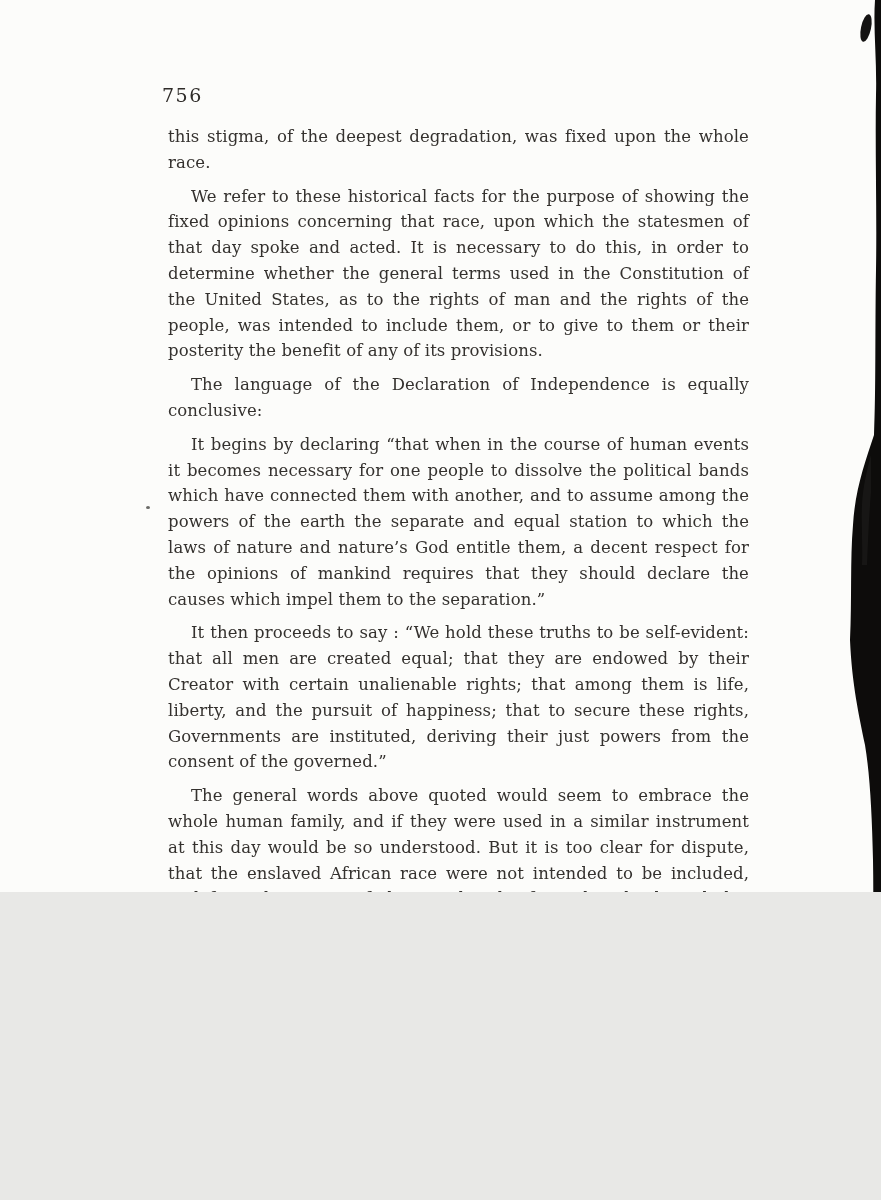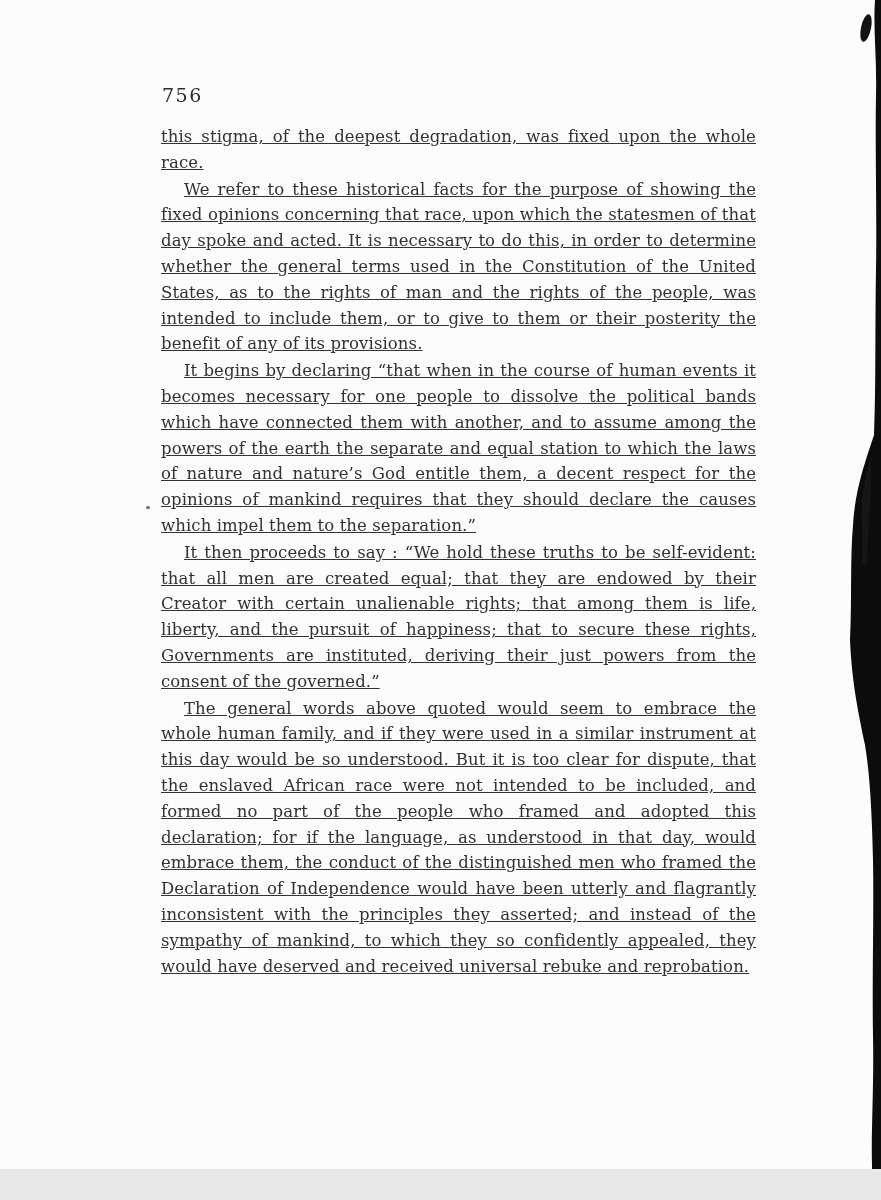--- a/index.html
+++ b/index.html
@@ -3,21 +3,21 @@
 <meta charset="utf-8">
 <style>
   html, body {
     margin: 0;
     padding: 0;
     background: #e8e8e6;
   }
   .page {
     position: relative;
     width: 881px;
-    height: 1169px;
+    height: 892px;
     margin: 0 auto;
     background: #fcfcfa;
     overflow: hidden;
     font-family: "DejaVu Serif", "Liberation Serif", serif;
     color: #34312e;
   }
   .content {
     position: absolute;
     left: 160px;
     top: 84px;
@@ -49,24 +49,23 @@
     white-space: nowrap;
   }
   .body-text {
     margin-top: 16px;
     font-size: 16.5px;
     line-height: 25.8px;
     text-align: justify;
     letter-spacing: 0.1px;
   }
   .body-text p {
-    margin: 1px;
+    margin: 8px;
     padding: 0;
     text-indent: 23px;
-    text-decoration: underline;
   }
   .body-text p.noindent {
     text-indent: 0;
   }
   .edge-artifact {
     position: absolute;
     top: 0;
     right: 0;
     width: 40px;
     height: 1200px;
@@ -100,20 +99,21 @@
 
   <div class="content">
 
     <div class="page-header">
       <span class="page-num">756</span>
     </div>
 
     <div class="body-text">
       <p class="noindent">this stigma, of the deepest degradation, was fixed upon the whole race.</p>
       <p>We refer to these historical facts for the purpose of showing the fixed opinions concerning that race, upon which the statesmen of that day spoke and acted.  It is necessary to do this, in order to determine whether the general terms used in the Constitution of the United States, as to the rights of man and the rights of the people, was intended to include them, or to give to them or their posterity the benefit of any of its provisions.</p>
+      <p>The language of the Declaration of Independence is equally conclusive:</p>
       <p>It begins by declaring “that when in the course of human events it becomes necessary for one people to dissolve the political bands which have connected them with another, and to assume among the powers of the earth the separate and equal station to which the laws of nature and nature’s God entitle them, a decent respect for the opinions of mankind requires that they should declare the causes which impel them to the separation.”</p>
       <p>It then proceeds to say : “We hold these truths to be self-evident: that all men are created equal; that they are endowed by their Creator with certain unalienable rights; that among them is life, liberty, and the pursuit of happiness; that to secure these rights, Governments are instituted, deriving their just powers from the consent of the governed.”</p>
       <p>The general words above quoted would seem to embrace the whole human family, and if they were used in a similar instrument at this day would be so understood.  But it is too clear for dispute, that the enslaved African race were not intended to be included, and formed no part of the people who framed and adopted this declaration; for if the language, as understood in that day, would embrace them, the conduct of the distinguished men who framed the Declaration of Independence would have been utterly and flagrantly inconsistent with the principles they asserted; and instead of the sympathy of mankind, to which they so confidently appealed, they would have deserved and received universal rebuke and reprobation.</p>
     </div>
 
   </div>
 
   <span class="speck-left"></span>
   <span class="speck-bottom"></span>
 

